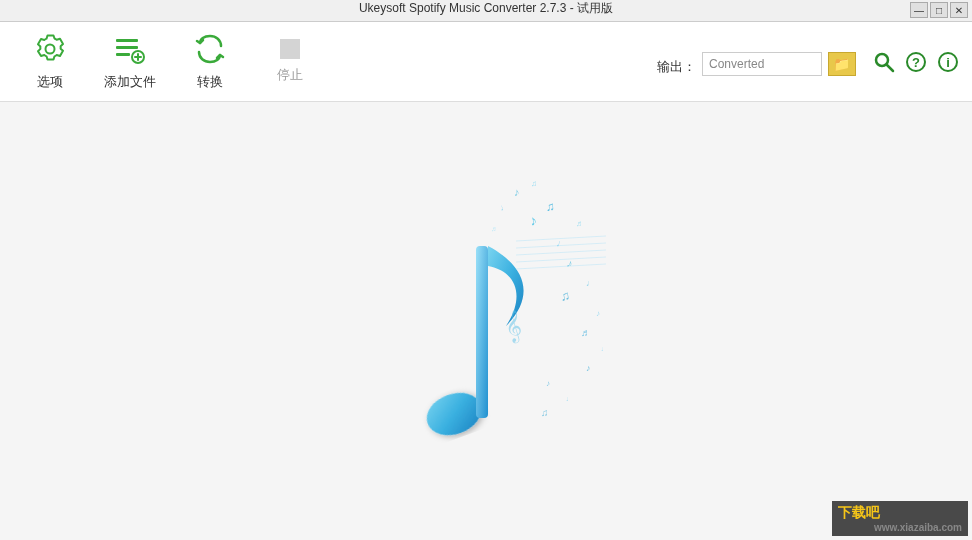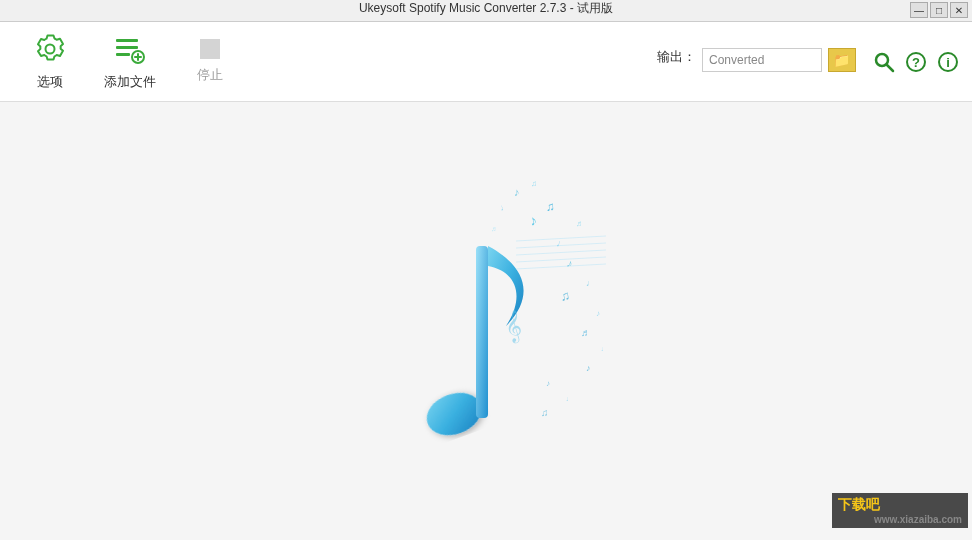--- a/index.html
+++ b/index.html
@@ -116,21 +116,21 @@
 
     
     .icon-history {
       color: #4aaa4a;
       font-size: 26px;
     }
 
     
     .output-area {
       display: flex;
-      align-items: flex-start;
+      align-items: flex-end;
       margin-left: auto;
       gap: 6px;
     }
 
     .output-label {
       font-size: 13px;
       color: #333;
     }
 
     .output-input {
@@ -200,21 +200,21 @@
     .bottom-text {
       font-size: 18px;
       color: #555;
       text-align: center;
       margin-top: 0;
     }
 
     
     .watermark {
       position: absolute;
-      bottom: 12px;
+      bottom: 4px;
       right: 4px;
       background: rgba(0,0,0,0.7);
       color: #fff;
       padding: 3px 6px;
       font-size: 11px;
       font-weight: bold;
     }
 
     .watermark-line1 {
       color: #f5c518;
@@ -271,20 +271,31 @@
         <rect x="2" y="13" width="22" height="3" rx="1" fill="#3aaa3a"></rect>
         <rect x="2" y="20" width="14" height="3" rx="1" fill="#3aaa3a"></rect>
         <circle cx="24" cy="24" r="6" fill="white" stroke="#3aaa3a" stroke-width="2"></circle>
         <rect x="23" y="20" width="2" height="8" rx="1" fill="#3aaa3a"></rect>
         <rect x="20" y="23" width="8" height="2" rx="1" fill="#3aaa3a"></rect>
       </svg>
     </div>
     <span class="toolbar-label">添加文件</span>
   </div>
 
+  <div class="toolbar-item">
+    <div class="toolbar-icon icon-convert">
+      <svg class="convert-svg" viewBox="0 0 32 32" fill="none" xmlns="http://www.w3.org/2000/svg">
+        <path d="M6 10 C6 6 10 3 16 3 C22 3 27 7 27 13" stroke="#3aaa3a" stroke-width="2.5" fill="none" stroke-linecap="round"></path>
+        <path d="M26 22 C26 26 22 29 16 29 C10 29 5 25 5 19" stroke="#3aaa3a" stroke-width="2.5" fill="none" stroke-linecap="round"></path>
+        <polyline points="3,8 6,10 9,7" stroke="#3aaa3a" stroke-width="2.5" fill="none" stroke-linecap="round" stroke-linejoin="round"></polyline>
+        <polyline points="29,24 26,22 23,25" stroke="#3aaa3a" stroke-width="2.5" fill="none" stroke-linecap="round" stroke-linejoin="round"></polyline>
+      </svg>
+    </div>
+    <span class="toolbar-label">转换</span>
+  </div>
 
   <div class="toolbar-item disabled">
     <div class="toolbar-icon">
       <span class="icon-stop"></span>
     </div>
     <span class="toolbar-label">停止</span>
   </div>
 
 
   <div class="output-area">

